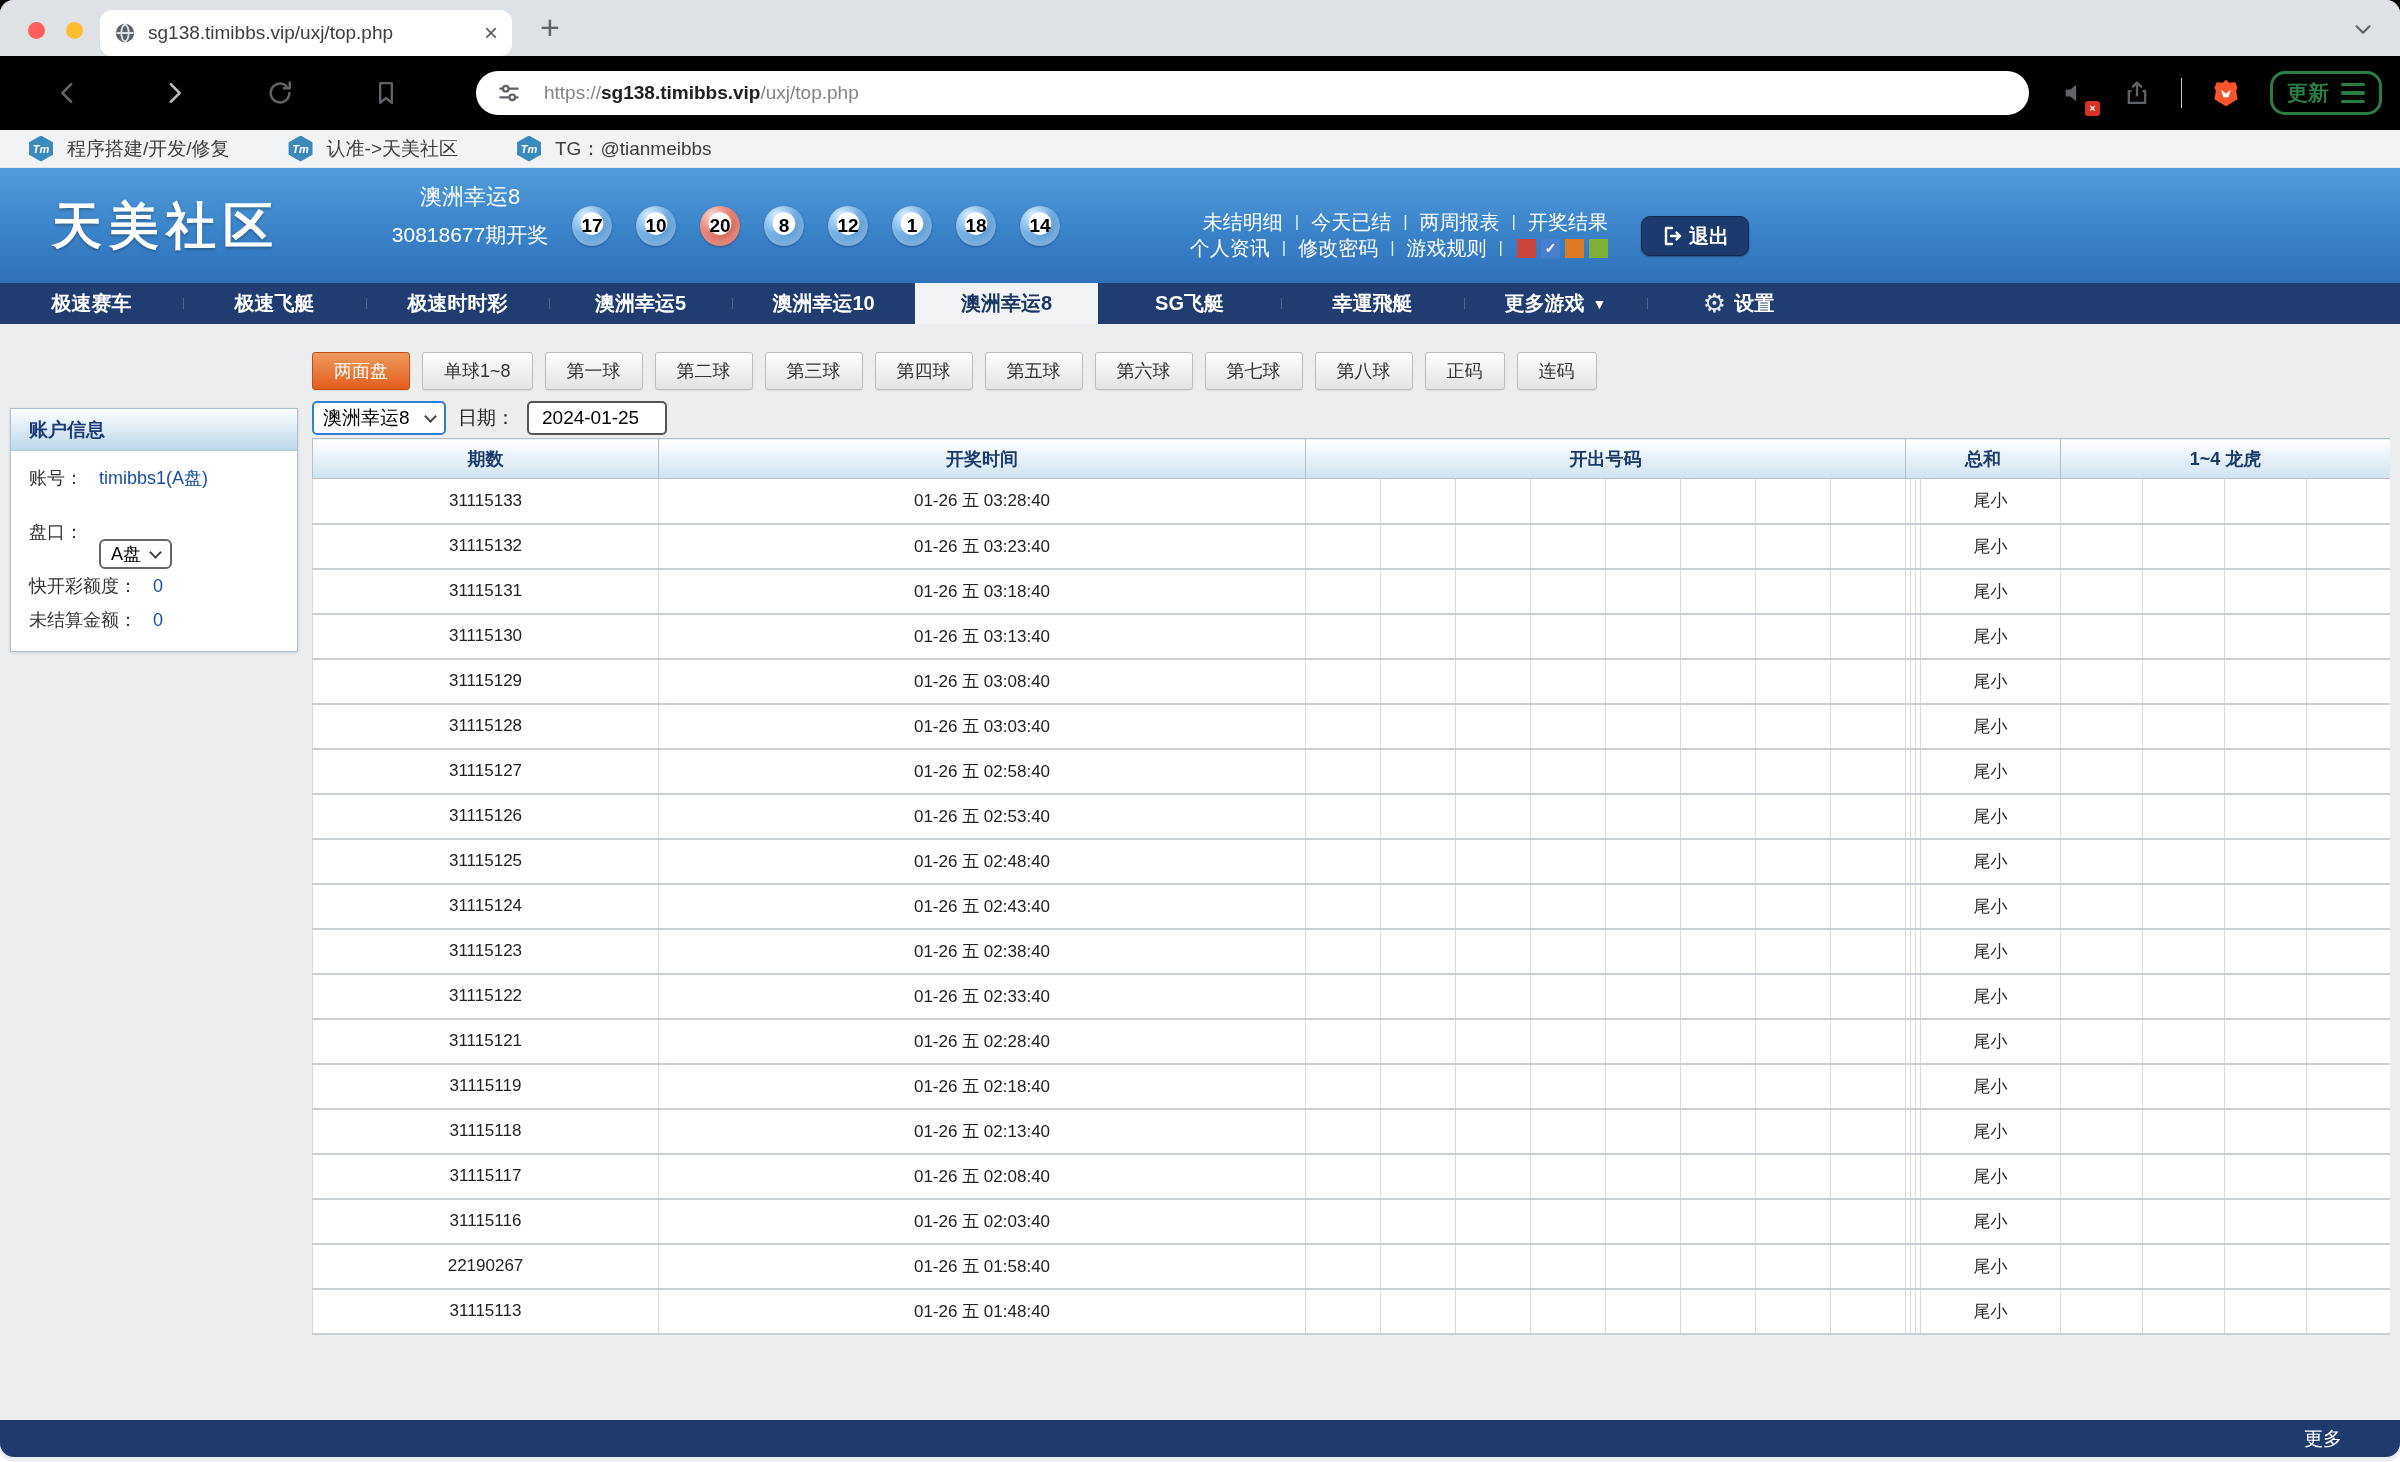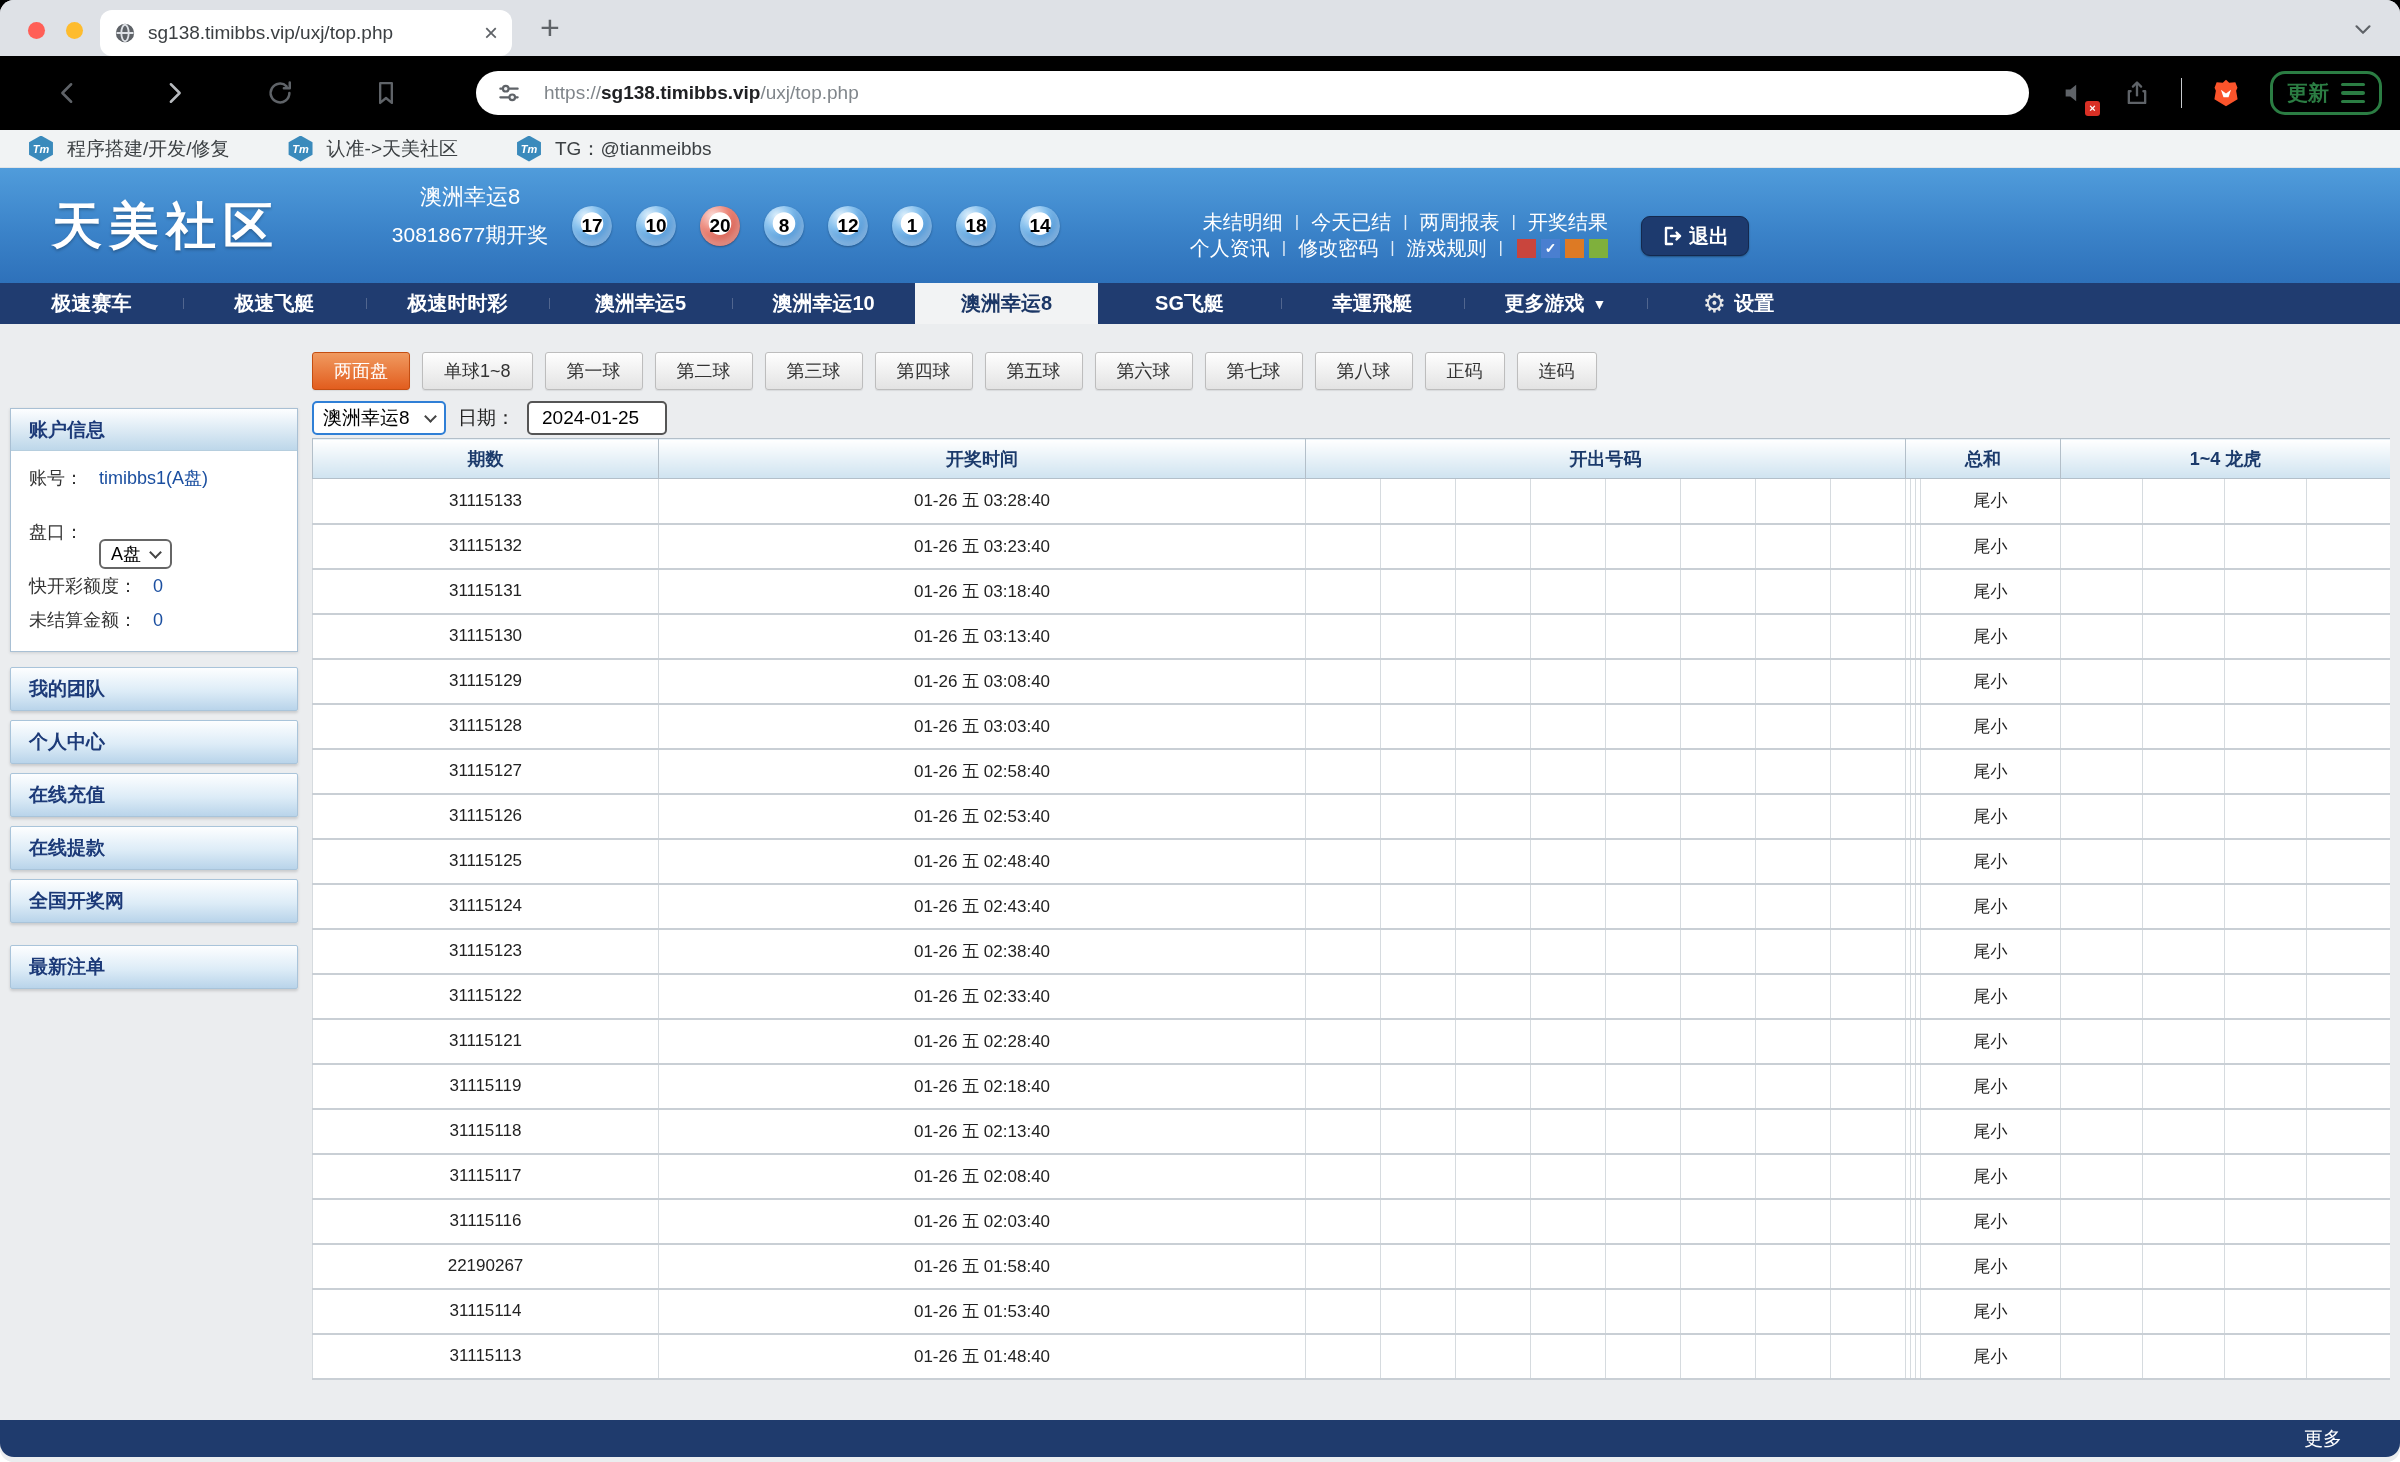--- a/index.html
+++ b/index.html
@@ -323,28 +323,20 @@
           <div class="acc-row">
             <span>快开彩额度：</span>
             <span class="acc-value">0</span>
           </div>
           <div class="acc-row">
             <span>未结算金额：</span>
             <span class="acc-value">0</span>
           </div>
         </div>
       </div>
-      <div id="sidebar-menu">
-          <div class="menu-item">我的团队</div>
-          <div class="menu-item">个人中心</div>
-          <div class="menu-item">在线充值</div>
-          <div class="menu-item">在线提款</div>
-          <div class="menu-item">全国开奖网</div>
-          <div class="menu-item gap-top">最新注单</div>
-        </div>
     </aside>
 
     <main class="main">
       <div class="controls">
         <span class="game-select">
           <span>澳洲幸运8</span>
           <span class="chev"></span>
         </span>
         <span class="date-label">日期：</span>
         <span class="date-input">
@@ -736,40 +728,20 @@
               <td class="narrow"></td>
               <td class="narrow"></td>
               <td class="narrow"></td>
               <td>尾小</td>
               <td></td>
               <td></td>
               <td></td>
               <td></td>
             </tr>
             <tr>
-              <td>31115114</td>
-              <td>01-26 五 01:53:40</td>
-              <td></td>
-              <td></td>
-              <td></td>
-              <td></td>
-              <td></td>
-              <td></td>
-              <td></td>
-              <td></td>
-              <td class="narrow"></td>
-              <td class="narrow"></td>
-              <td class="narrow"></td>
-              <td>尾小</td>
-              <td></td>
-              <td></td>
-              <td></td>
-              <td></td>
-            </tr>
-            <tr>
               <td>31115113</td>
               <td>01-26 五 01:48:40</td>
               <td></td>
               <td></td>
               <td></td>
               <td></td>
               <td></td>
               <td></td>
               <td></td>
               <td></td>

